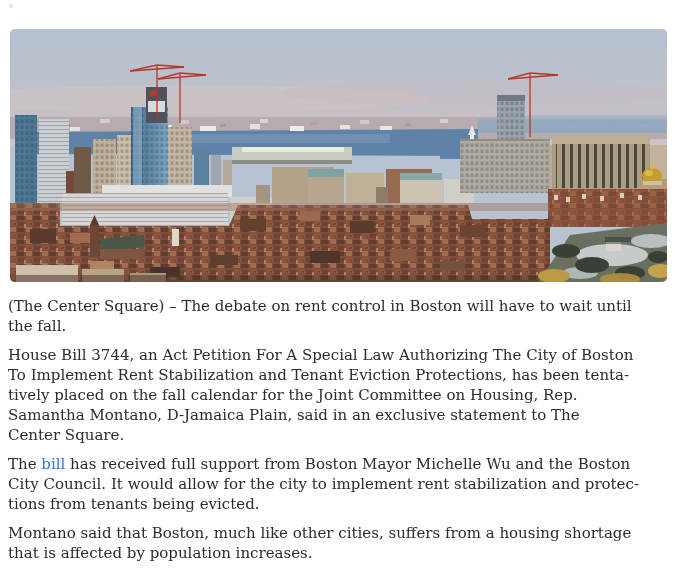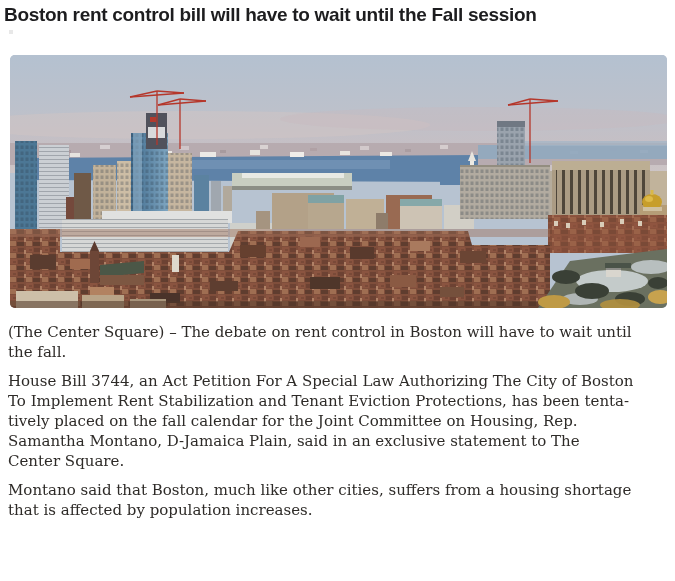--- a/index.html
+++ b/index.html
@@ -23,21 +23,20 @@
     font-size:15px;line-height:20px;color:#2e2b28;
     margin:0 0 9px;white-space:pre-line;
   }
   .body-text a{color:#3a6fd8;text-decoration:none;cursor:pointer}
 </style>
 </head>
 <body>
 
 <div class="wrap">
 
-  <h1 class="headline">Boston rent control bill will have to wait until the Fall session</h1>
 
   <div class="stray-dot"></div>
 
   <figure class="photo" role="img" aria-label="Aerial view of Boston: downtown towers and construction cranes beside the Charles River, brownstone rooftops in the foreground and the gold State House dome at right">
     <svg width="657" height="253" viewBox="0 0 657 253" xmlns="http://www.w3.org/2000/svg">
       <defs>
         <linearGradient id="skyG" x1="0" y1="0" x2="0" y2="1">
           <stop offset="0" stop-color="#b4c1d0"></stop>
           <stop offset="0.45" stop-color="#bcc1cb"></stop>
           <stop offset="0.78" stop-color="#c6bfc4"></stop>
@@ -249,17 +248,20 @@
   </figure>
 
   <div class="body-text">
     <p>(The Center Square) – The debate on rent control in Boston will have to wait until
 the fall.</p>
     <p>House Bill 3744, an Act Petition For A Special Law Authorizing The City of Boston
 To Implement Rent Stabilization and Tenant Eviction Protections, has been tenta-
 tively placed on the fall calendar for the Joint Committee on Housing, Rep.
 Samantha Montano, D-Jamaica Plain, said in an exclusive statement to The
 Center Square.</p>
+    <p><span>The </span><a href="#">bill</a><span> has received full support from Boston Mayor Michelle Wu and the Boston
+City Council. It would allow for the city to implement rent stabilization and protec-
+tions from tenants being evicted.</span></p>
     <p>Montano said that Boston, much like other cities, suffers from a housing shortage
 that is affected by population increases.</p>
   </div>
 
 </div>
 
 </body></html>

